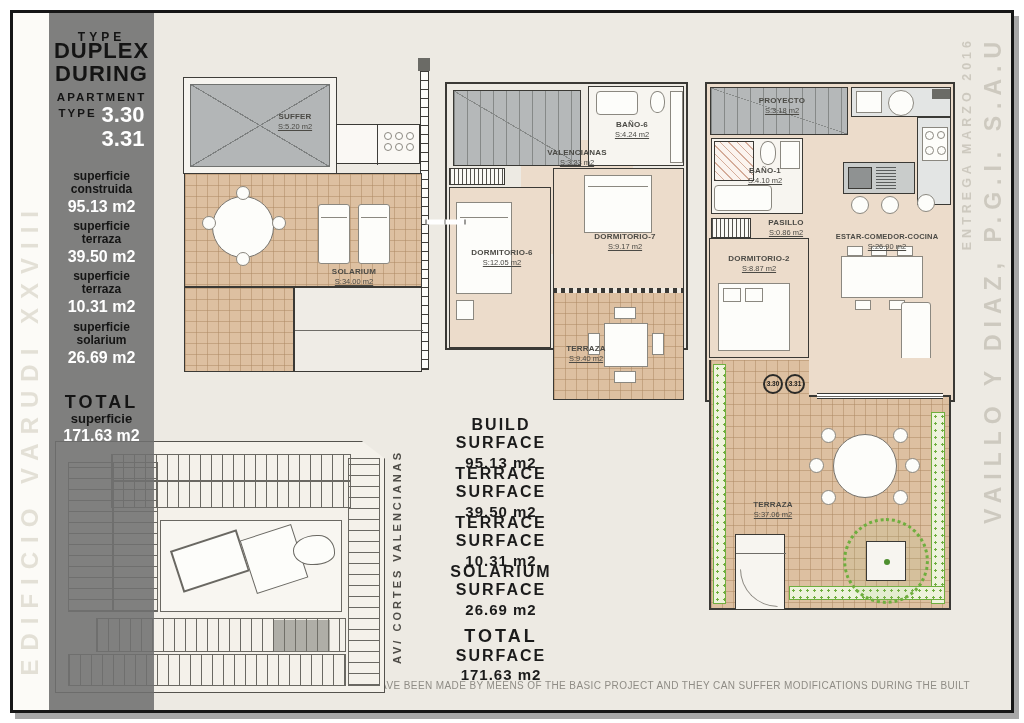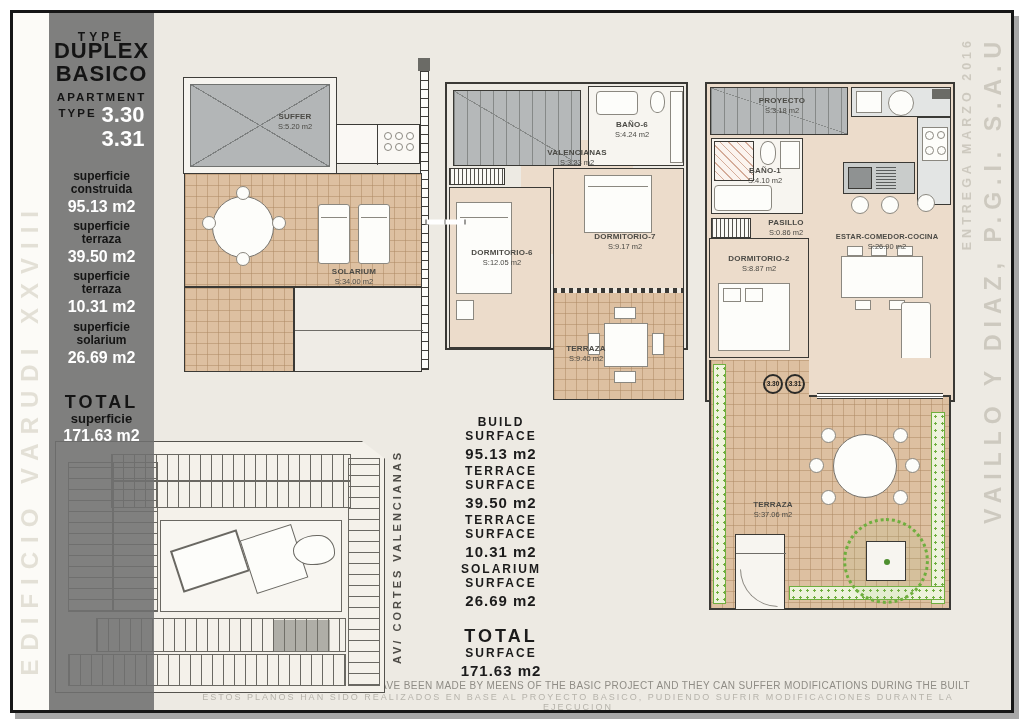--- a/index.html
+++ b/index.html
@@ -34,21 +34,21 @@
               letter-spacing:4px;color:#cdc9bf;z-index:4;}
   .street-label{position:absolute;left:378px;top:437px;font-size:11px;font-weight:bold;
                 letter-spacing:3px;color:#4e4c47;z-index:3;}
   
   .disc-en{position:absolute;left:240px;top:667px;width:760px;text-align:center;
            font-size:10px;color:#8f8c85;letter-spacing:.4px;}
   .disc-es{position:absolute;left:170px;top:679px;width:790px;text-align:center;
            font-size:9px;color:#b6b3ab;letter-spacing:2px;}
   
   .sum{position:absolute;left:408px;width:160px;text-align:center;color:#1b1b1b;z-index:2;}
-  .sum .l{font-size:12px;font-weight:bold;letter-spacing:2px;line-height:1.15;}
+  .sum .l{font-size:16px;font-weight:bold;letter-spacing:2px;line-height:1.15;}
   .sum .v{font-size:15px;font-weight:bold;letter-spacing:1px;margin-top:1px;}
   .sum .tl{font-size:18px;font-weight:bold;letter-spacing:3px;line-height:1.1;}
   
   .plan{position:absolute;z-index:2;}
   .rm{position:absolute;box-sizing:border-box;border:1px solid #3a3935;}
   .tiles{background-color:#ddc0a1;
          background-image:linear-gradient(rgba(176,140,102,.55) 1px,transparent 1px),
                           linear-gradient(90deg,rgba(176,140,102,.55) 1px,transparent 1px);
          background-size:11px 11px;}
   .beige{background:#ecdccb;}
@@ -58,21 +58,21 @@
        linear-gradient(to top right,transparent 49.6%,#868988 49.6% 50.4%,transparent 50.4%);}
   .roof{background-color:#b3b6b7;
      background-image:linear-gradient(to bottom right,transparent 49.6%,#7e8181 49.6% 50.4%,transparent 50.4%),
                       linear-gradient(to bottom left,transparent 49.6%,#7e8181 49.6% 50.4%,transparent 50.4%);}
   .wardrobe{background-color:#fbfaf6;
      background-image:repeating-linear-gradient(90deg,#55534e 0 1px,transparent 1px 4px);}
   .fw{position:absolute;background:#fdfdfa;border:1px solid #8b8880;box-sizing:border-box;}
   .circ{border-radius:50%;}
   .lbl{position:absolute;text-align:center;color:#4b4a45;line-height:1.3;z-index:3;}
   .lbl .rn{font-size:8px;font-weight:bold;letter-spacing:.2px;}
-  .lbl .ra{font-size:7.5px;}
+  .lbl .ra{font-size:7.5px;text-decoration:underline;}
   .hedge{position:absolute;box-sizing:border-box;border:1px solid #6fae3e;background-color:#eef3dc;
      background-image:radial-gradient(#6fae3e 1.2px,transparent 1.4px);background-size:7px 7px;}
   .sill{position:absolute;height:5px;background:repeating-linear-gradient(90deg,#3a3935 0 4px,#efe9e0 4px 8px);}
   .glass{position:absolute;background:#ffffff;border-top:1px solid #3a3935;border-bottom:1px solid #3a3935;
      background-image:linear-gradient(#6e6c67,#6e6c67);background-size:100% 1px;
      background-position:center;background-repeat:no-repeat;box-sizing:border-box;}
   .badge{position:absolute;width:20px;height:20px;border:2px solid #2a2a28;border-radius:50%;
      box-sizing:border-box;font-size:6.5px;font-weight:bold;color:#1c1c1c;text-align:center;
      line-height:16px;z-index:4;}
   .shower{background-image:repeating-linear-gradient(45deg,rgba(196,142,118,.7) 0 1px,transparent 1px 6px);}
@@ -108,21 +108,21 @@
     <div class="abs" style="left:218px;top:178px;width:56px;height:32px;background:rgba(118,118,112,.55);"></div>
   </div>
 
   <div class="left-strip">
     <div class="edge-title vtext">EDIFICIO VARUDI XXVIII</div>
   </div>
 
   <div class="gray-panel">
     <div class="pb" style="top:14px;"><span class="small-cap">TYPE</span></div>
     <div class="pb big" style="top:27px;">DUPLEX</div>
-    <div class="pb big" style="top:50px;">BASICO</div>
+    <div class="pb big" style="top:50px;">DURING</div>
     <div class="pb apt-label" style="top:78px;">APARTMENT</div>
     <div class="nums-row" style="top:90px;">
       <span class="t">TYPE</span>
       <span class="nums">
         <div>3.30</div>
         <div>3.31</div>
       </span>
     </div>
     <div class="pb surf" style="top:157px;">
       <div class="l">superficie</div>
@@ -364,16 +364,15 @@
     <div class="l">SURFACE</div>
     <div class="v">26.69 m2</div>
   </div>
   <div class="sum" style="top:614px;">
     <div class="tl">TOTAL</div>
     <div class="l">SURFACE</div>
     <div class="v">171.63 m2</div>
   </div>
 
   <div class="disc-en">THESE PLANS HAVE BEEN MADE BY MEENS OF THE BASIC PROJECT AND THEY CAN SUFFER MODIFICATIONS DURING THE BUILT</div>
-  <div class="disc-es">ESTOS PLANOS HAN SIDO REALIZADOS EN BASE AL PROYECTO BASICO, PUDIENDO SUFRIR MODIFICACIONES DURANTE LA EJECUCION</div>
 
 </div>
 </div>
 
 </body></html>

